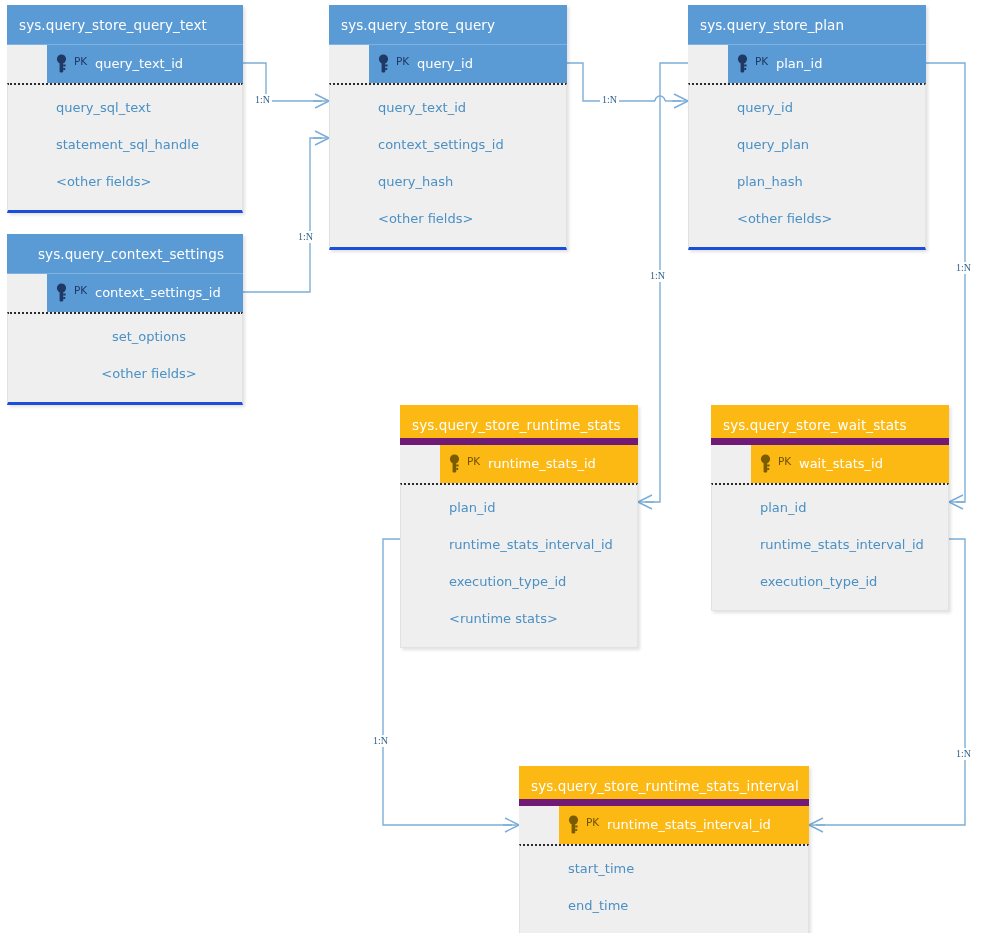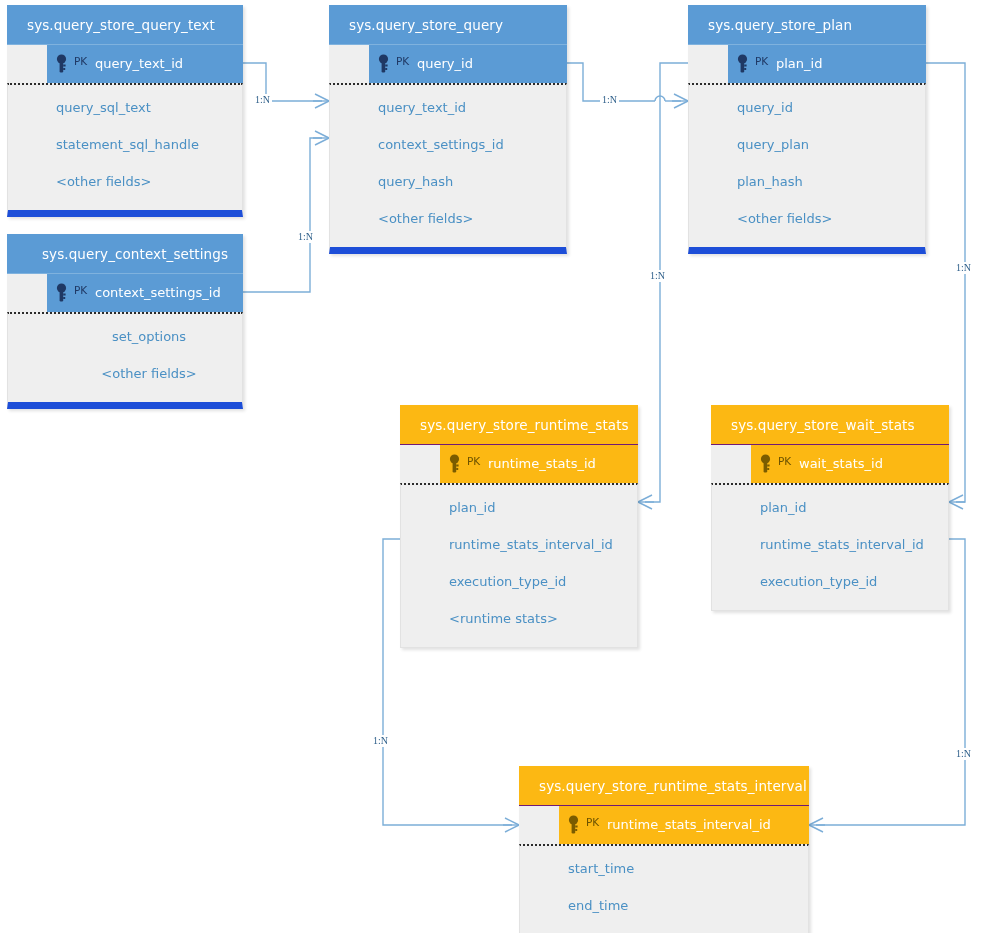--- a/index.html
+++ b/index.html
@@ -29,21 +29,21 @@
   }
   .entity {
     position: absolute;
     box-sizing: border-box;
     box-shadow: 2px 2px 3px rgba(0,0,0,0.12);
   }
   .ent-header {
     box-sizing: border-box;
     height: 40px;
     line-height: 40px;
-    padding-left: 20px;
+    padding-left: 12px;
     color: #ffffff;
     font-size: 13.5px;
     letter-spacing: 0.1px;
     white-space: nowrap;
     overflow: hidden;
   }
   .ent-pk {
     box-sizing: border-box;
     height: 38px;
     line-height: 38px;
@@ -89,24 +89,24 @@
     font-size: 13px;
     white-space: nowrap;
   }
 
   
   .theme-blue .ent-header { background: #5b9bd5; }
   .theme-blue .ent-pk { background: #5b9bd5; color: #ffffff; }
   .theme-blue .ent-pk .pklabel { color: #1f3864; }
   .theme-blue .ent-header { border-bottom: 1px solid #7fb2de; }
   .theme-blue { background: #efefef; }
-  .theme-blue .ent-body { border-left: 1px solid #e2e2e2; border-right: 1px solid #e2e2e2; border-bottom: 7px solid #1d4ed8; }
+  .theme-blue .ent-body { border-left: 1px solid #e2e2e2; border-right: 1px solid #e2e2e2; border-bottom: 3px solid #1d4ed8; }
 
   
-  .theme-orange .ent-header { background: #fcb813; border-bottom: 1px solid #701a75; }
+  .theme-orange .ent-header { background: #fcb813; border-bottom: 7px solid #701a75; }
   .theme-orange .ent-pk { background: #fcb813; color: #ffffff; }
   .theme-orange .ent-pk .pklabel { color: #6b5200; }
   .theme-orange { background: #efefef; }
   .theme-orange .ent-body { border-left: 1px solid #e2e2e2; border-right: 1px solid #e2e2e2; border-bottom: 1px solid #e2e2e2; }
 
   .card-label {
     position: absolute;
     font-size: 10px;
     color: #2e5f8a;
     font-family: Liberation Serif, serif;

